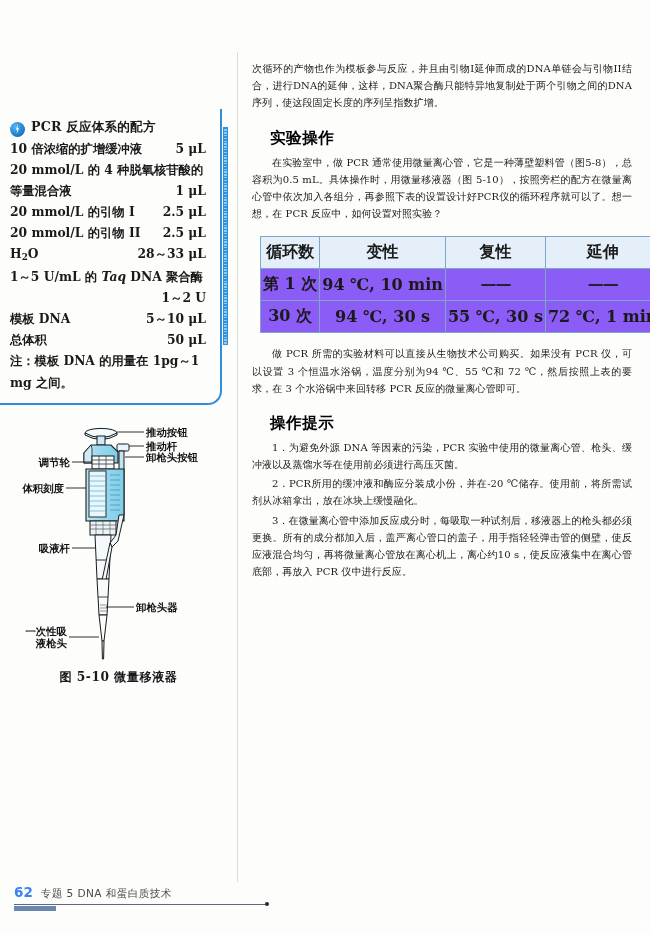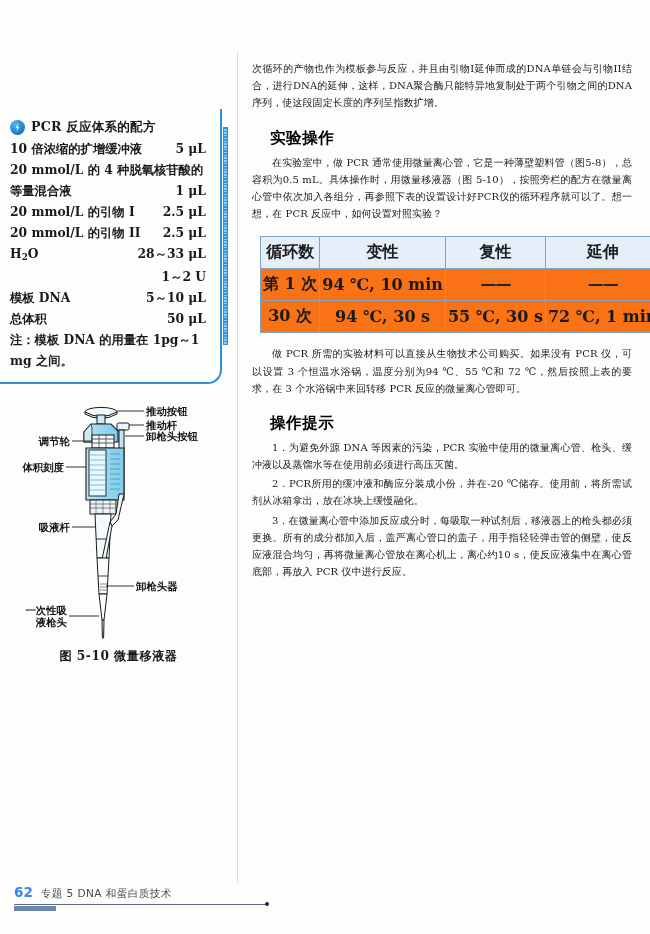--- a/index.html
+++ b/index.html
@@ -38,21 +38,21 @@
     margin: 57px 0 0 0;
     padding: 8px 14px 10px 10px;
     width: 222px;
     border-bottom: 2px solid #2f8fd8;
     border-right: 2px solid #2f8fd8;
     border-bottom-right-radius: 14px;
     background: transparent;
   }
   .formula-title-row {
     display: flex;
-    align-items: flex-start;
+    align-items: flex-end;
     gap: 6px;
     margin-bottom: 1px;
   }
   .flash-icon {
     width: 15px; height: 15px;
     flex: 0 0 15px;
     margin-top: 3px;
     border-radius: 50%;
     background: radial-gradient(circle at 35% 30%, #56b4ef 0%, #1877c6 70%, #0f5d9e 100%);
     position: relative;
@@ -145,21 +145,21 @@
   table.cycle-table {
     border-collapse: collapse;
     width: 362px;
     font-size: 16px;
   }
   table.cycle-table th,
   table.cycle-table td {
     border: 1px solid #7ea6c4;
     text-align: center;
     padding: 5px 2px;
-    background: #f97316;
+    background: #8b5cf6;
     font-weight: bold;
     white-space: nowrap;
   }
   table.cycle-table th { background: #e4eff9; }
   table.cycle-table td.dash { color: #223; letter-spacing: -1px; }
 
   
   #footer {
     position: absolute;
     left: 0; bottom: 24px;
@@ -243,20 +243,23 @@
       <div class="formula-line">
         <span class="lbl">20 mmol/L 的引物 II</span>
         <span class="val">2.5 μL</span>
       </div>
 
       <div class="formula-line">
         <span class="lbl">H<sub>2</sub>O</span>
         <span class="val">28～33 μL</span>
       </div>
 
+      <div class="formula-line full">
+        <span>1～5 U/mL 的 <span class="ital">Taq</span> DNA 聚合酶</span>
+      </div>
 
       <div class="formula-line right-only">
         <span class="val">1～2 U</span>
       </div>
 
       <div class="formula-line">
         <span class="lbl">模板 DNA</span>
         <span class="val">5～10 μL</span>
       </div>
 

